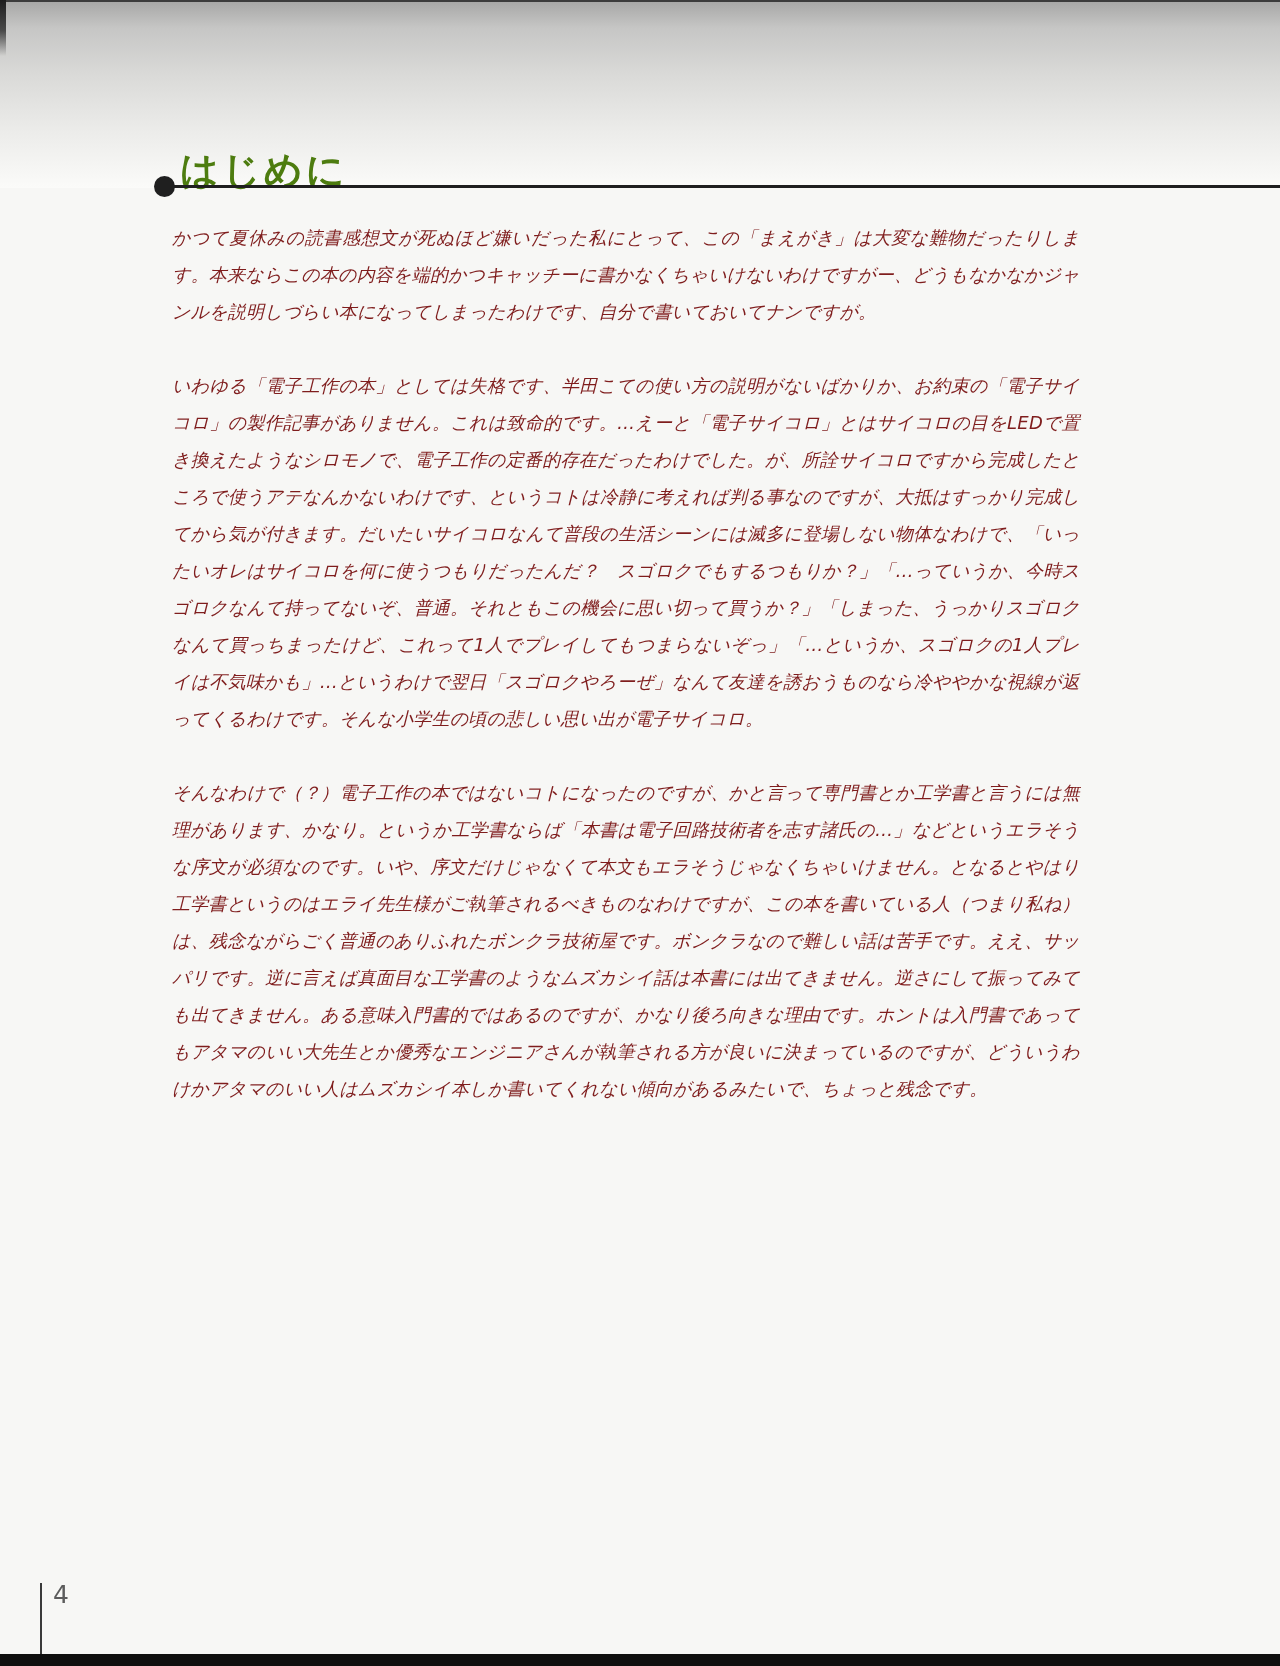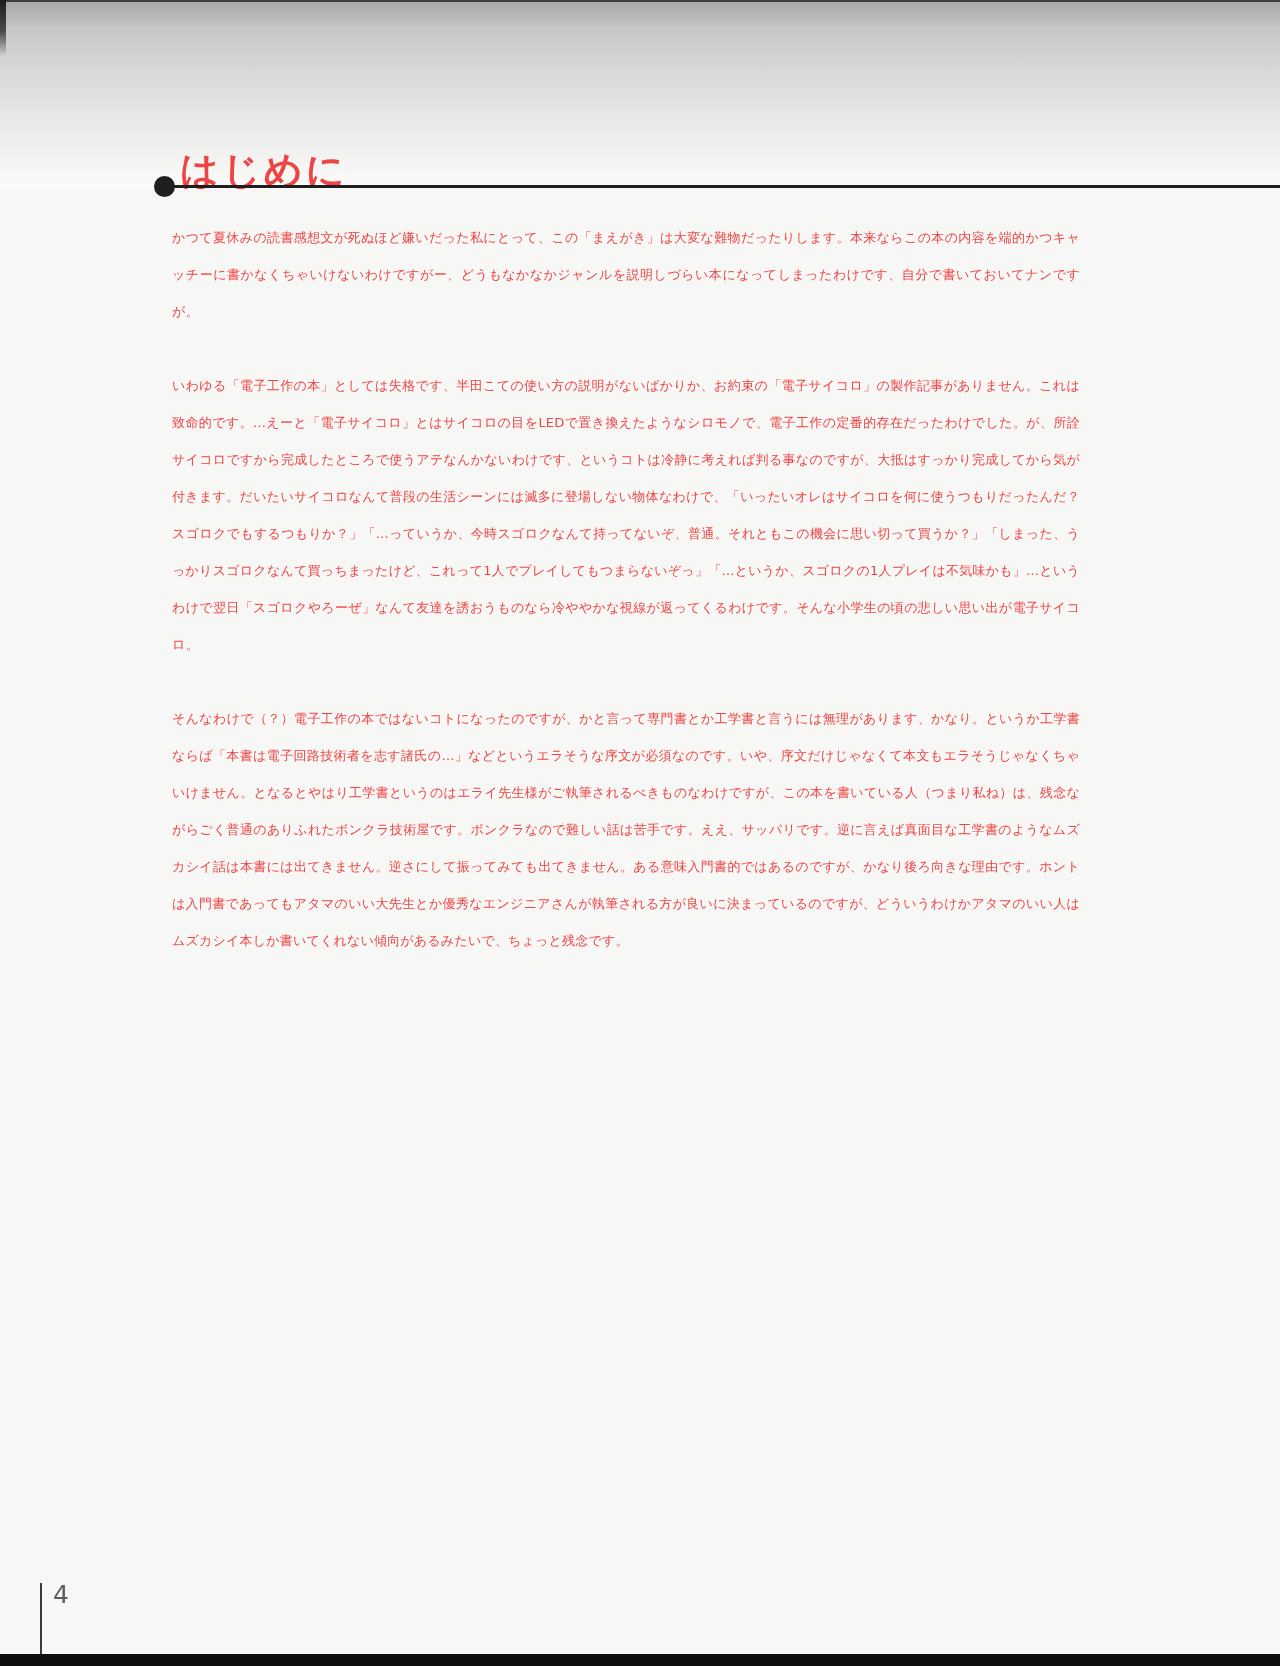--- a/index.html
+++ b/index.html
@@ -35,21 +35,21 @@
     width: 6px;
     height: 56px;
     background: linear-gradient(to bottom, #1d1d1d 0%, #4a4a4a 55%, rgba(80,80,80,0) 100%);
   }
   .page-title {
     position: absolute;
     left: 180px;
     top: 126px;
     font-size: 38px;
     font-weight: bold;
-    color: #ef4444;
+    color: #4d7c0f;
     letter-spacing: 3px;
     line-height: 1;
   }
   .title-rule {
     position: absolute;
     top: 185px;
     left: 164px;
     width: 1116px;
     height: 3px;
     background: #1f1f1f;
@@ -62,25 +62,26 @@
     height: 21px;
     border-radius: 50%;
     background: #1f1f1f;
   }
   
   .body-text {
     position: absolute;
     left: 172px;
     top: 219px;
     width: 908px;
-    font-size: 13px;
+    font-size: 18px;
     line-height: 37px;
-    color: #ef4444;
+    color: #7f1d1d;
     text-align: justify;
     letter-spacing: 0.2px;
+    font-style: italic;
   }
   .body-text p {
     margin: 0 0 37px 0;
   }
   
   .folio-tick {
     position: absolute;
     left: 40px;
     top: 1583px;
     width: 2px;

